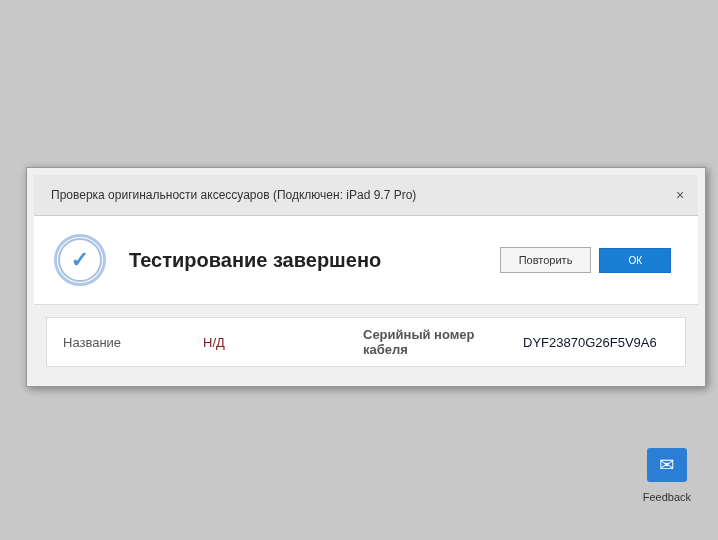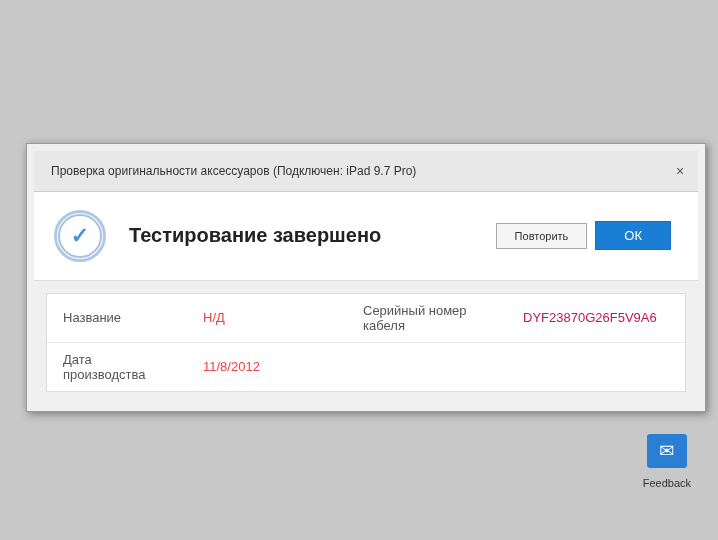--- a/index.html
+++ b/index.html
@@ -105,21 +105,21 @@
       background: #f5f5f5;
       font-size: 11px;
       cursor: pointer;
       color: #333;
     }
 
     .btn-ok {
       padding: 6px 28px;
       border: 1px solid #1a6fc4;
       background: #1a7fd4;
-      font-size: 13px;
+      font-size: 10px;
       cursor: pointer;
       color: #fff;
       font-weight: 500;
     }
 
     .content-section {
       background: #fff;
       margin: 12px;
       border: 1px solid #ddd;
       padding: 0;
@@ -146,37 +146,37 @@
     }
 
     .info-table td.label {
       color: #555;
       width: 140px;
       font-weight: normal;
       margin-left: 26px;
     }
 
     .info-table td.value {
-      color: #ef4444;
+      color: #7f1d1d;
       width: 160px;
     }
 
     .info-table td.label2 {
       color: #555;
       width: 160px;
-      font-weight: normal;
+      font-weight: bold;
     }
 
     .info-table td.value2 {
-      color: #be185d;
+      color: #0f172a;
     }
 
     .feedback-btn {
       position: absolute;
-      bottom: 44px;
+      bottom: 30px;
       right: 20px;
       display: flex;
       flex-direction: column;
       align-items: center;
       cursor: pointer;
       gap: 2px;
     }
 
     .feedback-icon {
       width: 40px;
@@ -222,26 +222,20 @@
 
   <div class="content-section">
     <table class="info-table">
       <tbody id="table-body">
           <tr>
             <td class="label">Название</td>
             <td class="value">Н/Д</td>
             <td class="label2">Серийный номер кабеля</td>
             <td class="value2">DYF23870G26F5V9A6</td>
           </tr>
-          <tr>
-            <td class="label">Дата производства</td>
-            <td class="value">11/8/2012</td>
-            <td class="label2"></td>
-            <td class="value2"></td>
-          </tr>
         </tbody>
     </table>
   </div>
 </div>
 
 <div class="feedback-btn">
   <div class="feedback-icon"></div>
   <span class="feedback-label">Feedback</span>
 </div>
 

